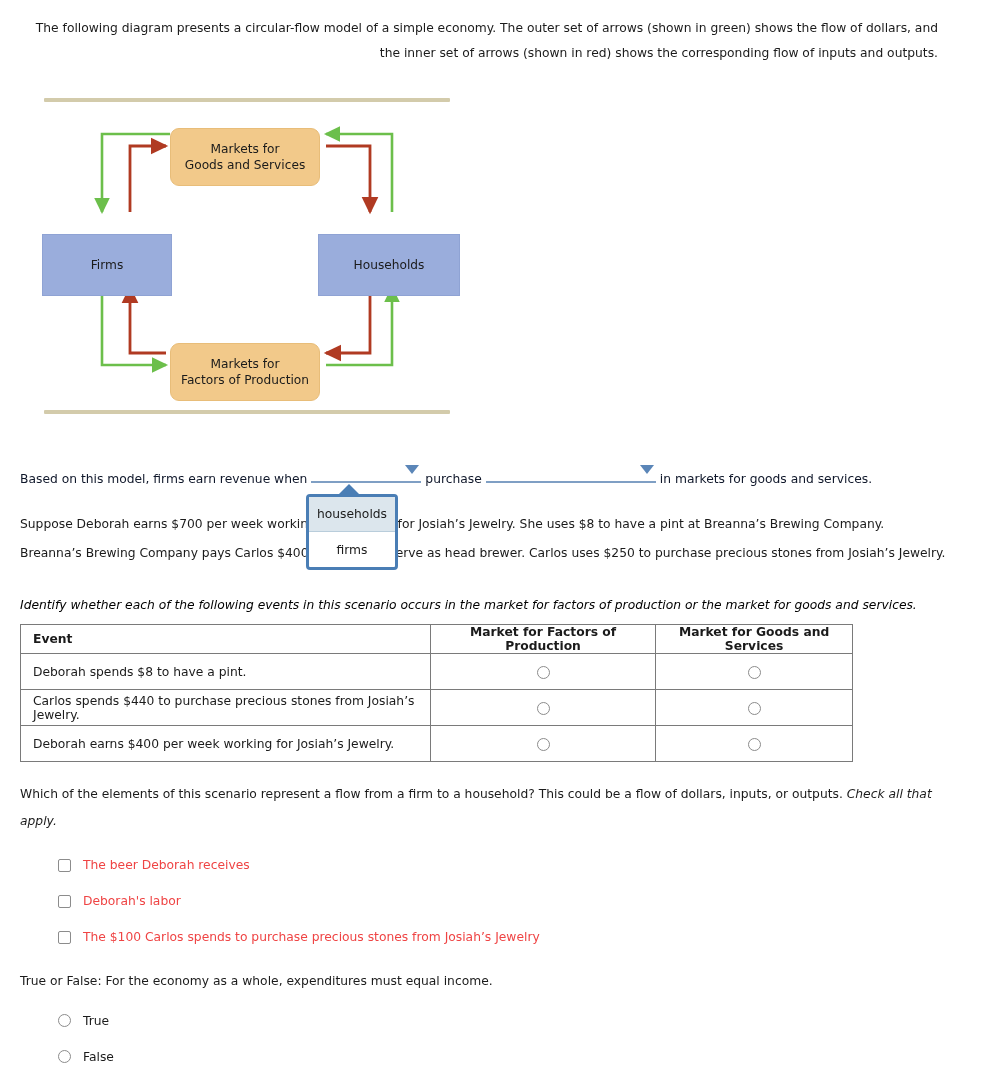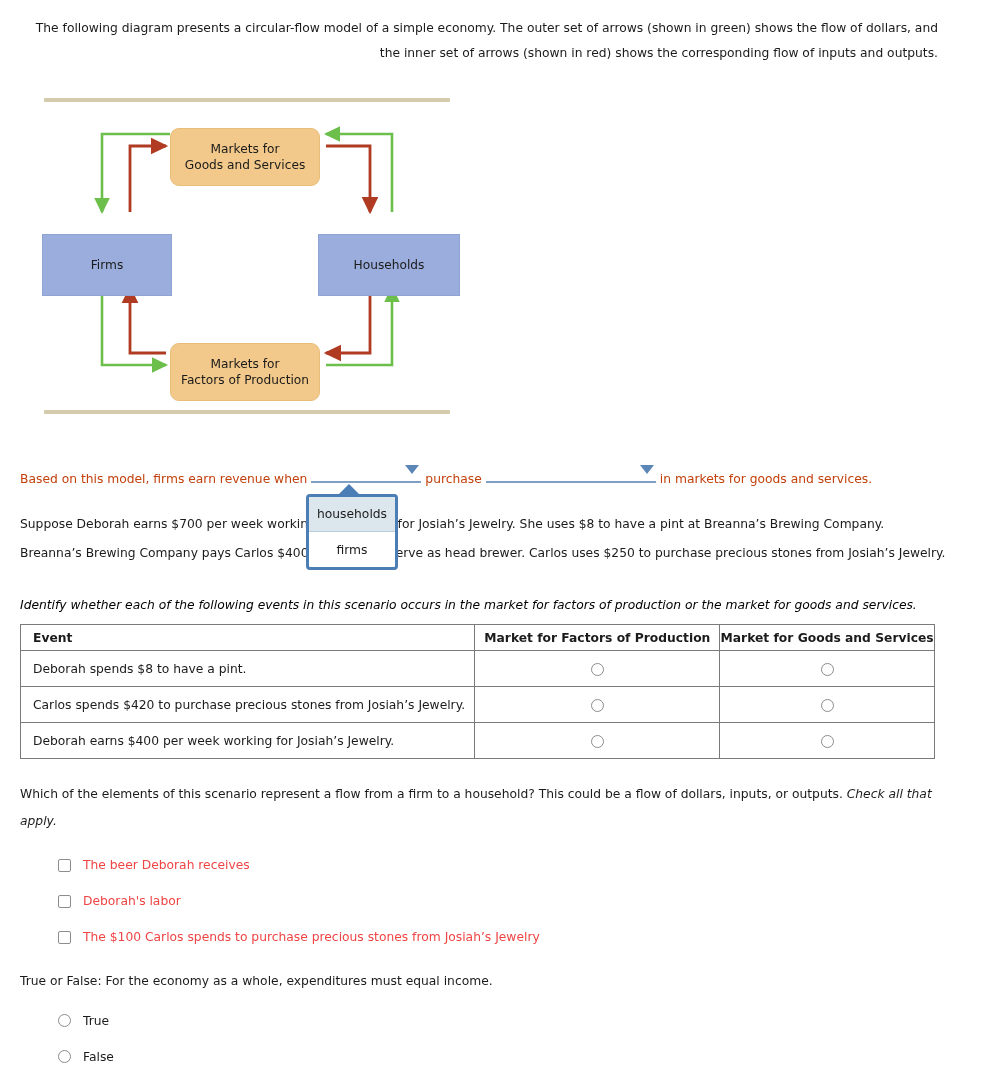--- a/index.html
+++ b/index.html
@@ -86,21 +86,21 @@
     overflow: visible;
   }
 
   
   .q-line {
     position: absolute;
     left: 20px;
     width: 930px;
     font-size: 12.3px;
     line-height: 22px;
-    color: #c2410c;
+    color: #0f172a;
   }
   #line-revenue { top: 463px; }
 
   .dropdown {
     display: inline-block;
     position: relative;
     vertical-align: baseline;
     height: 18px;
     border-bottom: 2px solid #7f9fc4;
     margin: 0 4px;
@@ -172,21 +172,21 @@
     font-size: 12.3px;
     line-height: 20px;
     color: #000000;
   }
 
   
   #events-table {
     position: absolute;
     left: 20px;
     top: 624px;
-    width: 915px;
+    width: 833px;
     border-collapse: collapse;
     font-size: 12.3px;
     color: #1b1b1b;
   }
   #events-table th, #events-table td {
     border: 1px solid #7a7a7a;
     padding: 0;
   }
   #events-table th {
     font-weight: bold;
@@ -354,21 +354,21 @@
         <th class="c-opt">Market for Goods and Services</th>
       </tr>
     </thead>
     <tbody>
       <tr>
         <td class="c-event">Deborah spends $8 to have a pint.</td>
         <td class="c-opt"><span class="radio"></span></td>
         <td class="c-opt"><span class="radio"></span></td>
       </tr>
       <tr>
-        <td class="c-event">Carlos spends $420 to purchase precious stones from Josiah’s Jewelry.</td>
+        <td class="c-event">Carlos spends $440 to purchase precious stones from Josiah’s Jewelry.</td>
         <td class="c-opt"><span class="radio"></span></td>
         <td class="c-opt"><span class="radio"></span></td>
       </tr>
       <tr>
         <td class="c-event">Deborah earns $400 per week working for Josiah’s Jewelry.</td>
         <td class="c-opt"><span class="radio"></span></td>
         <td class="c-opt"><span class="radio"></span></td>
       </tr>
     </tbody>
   </table>

